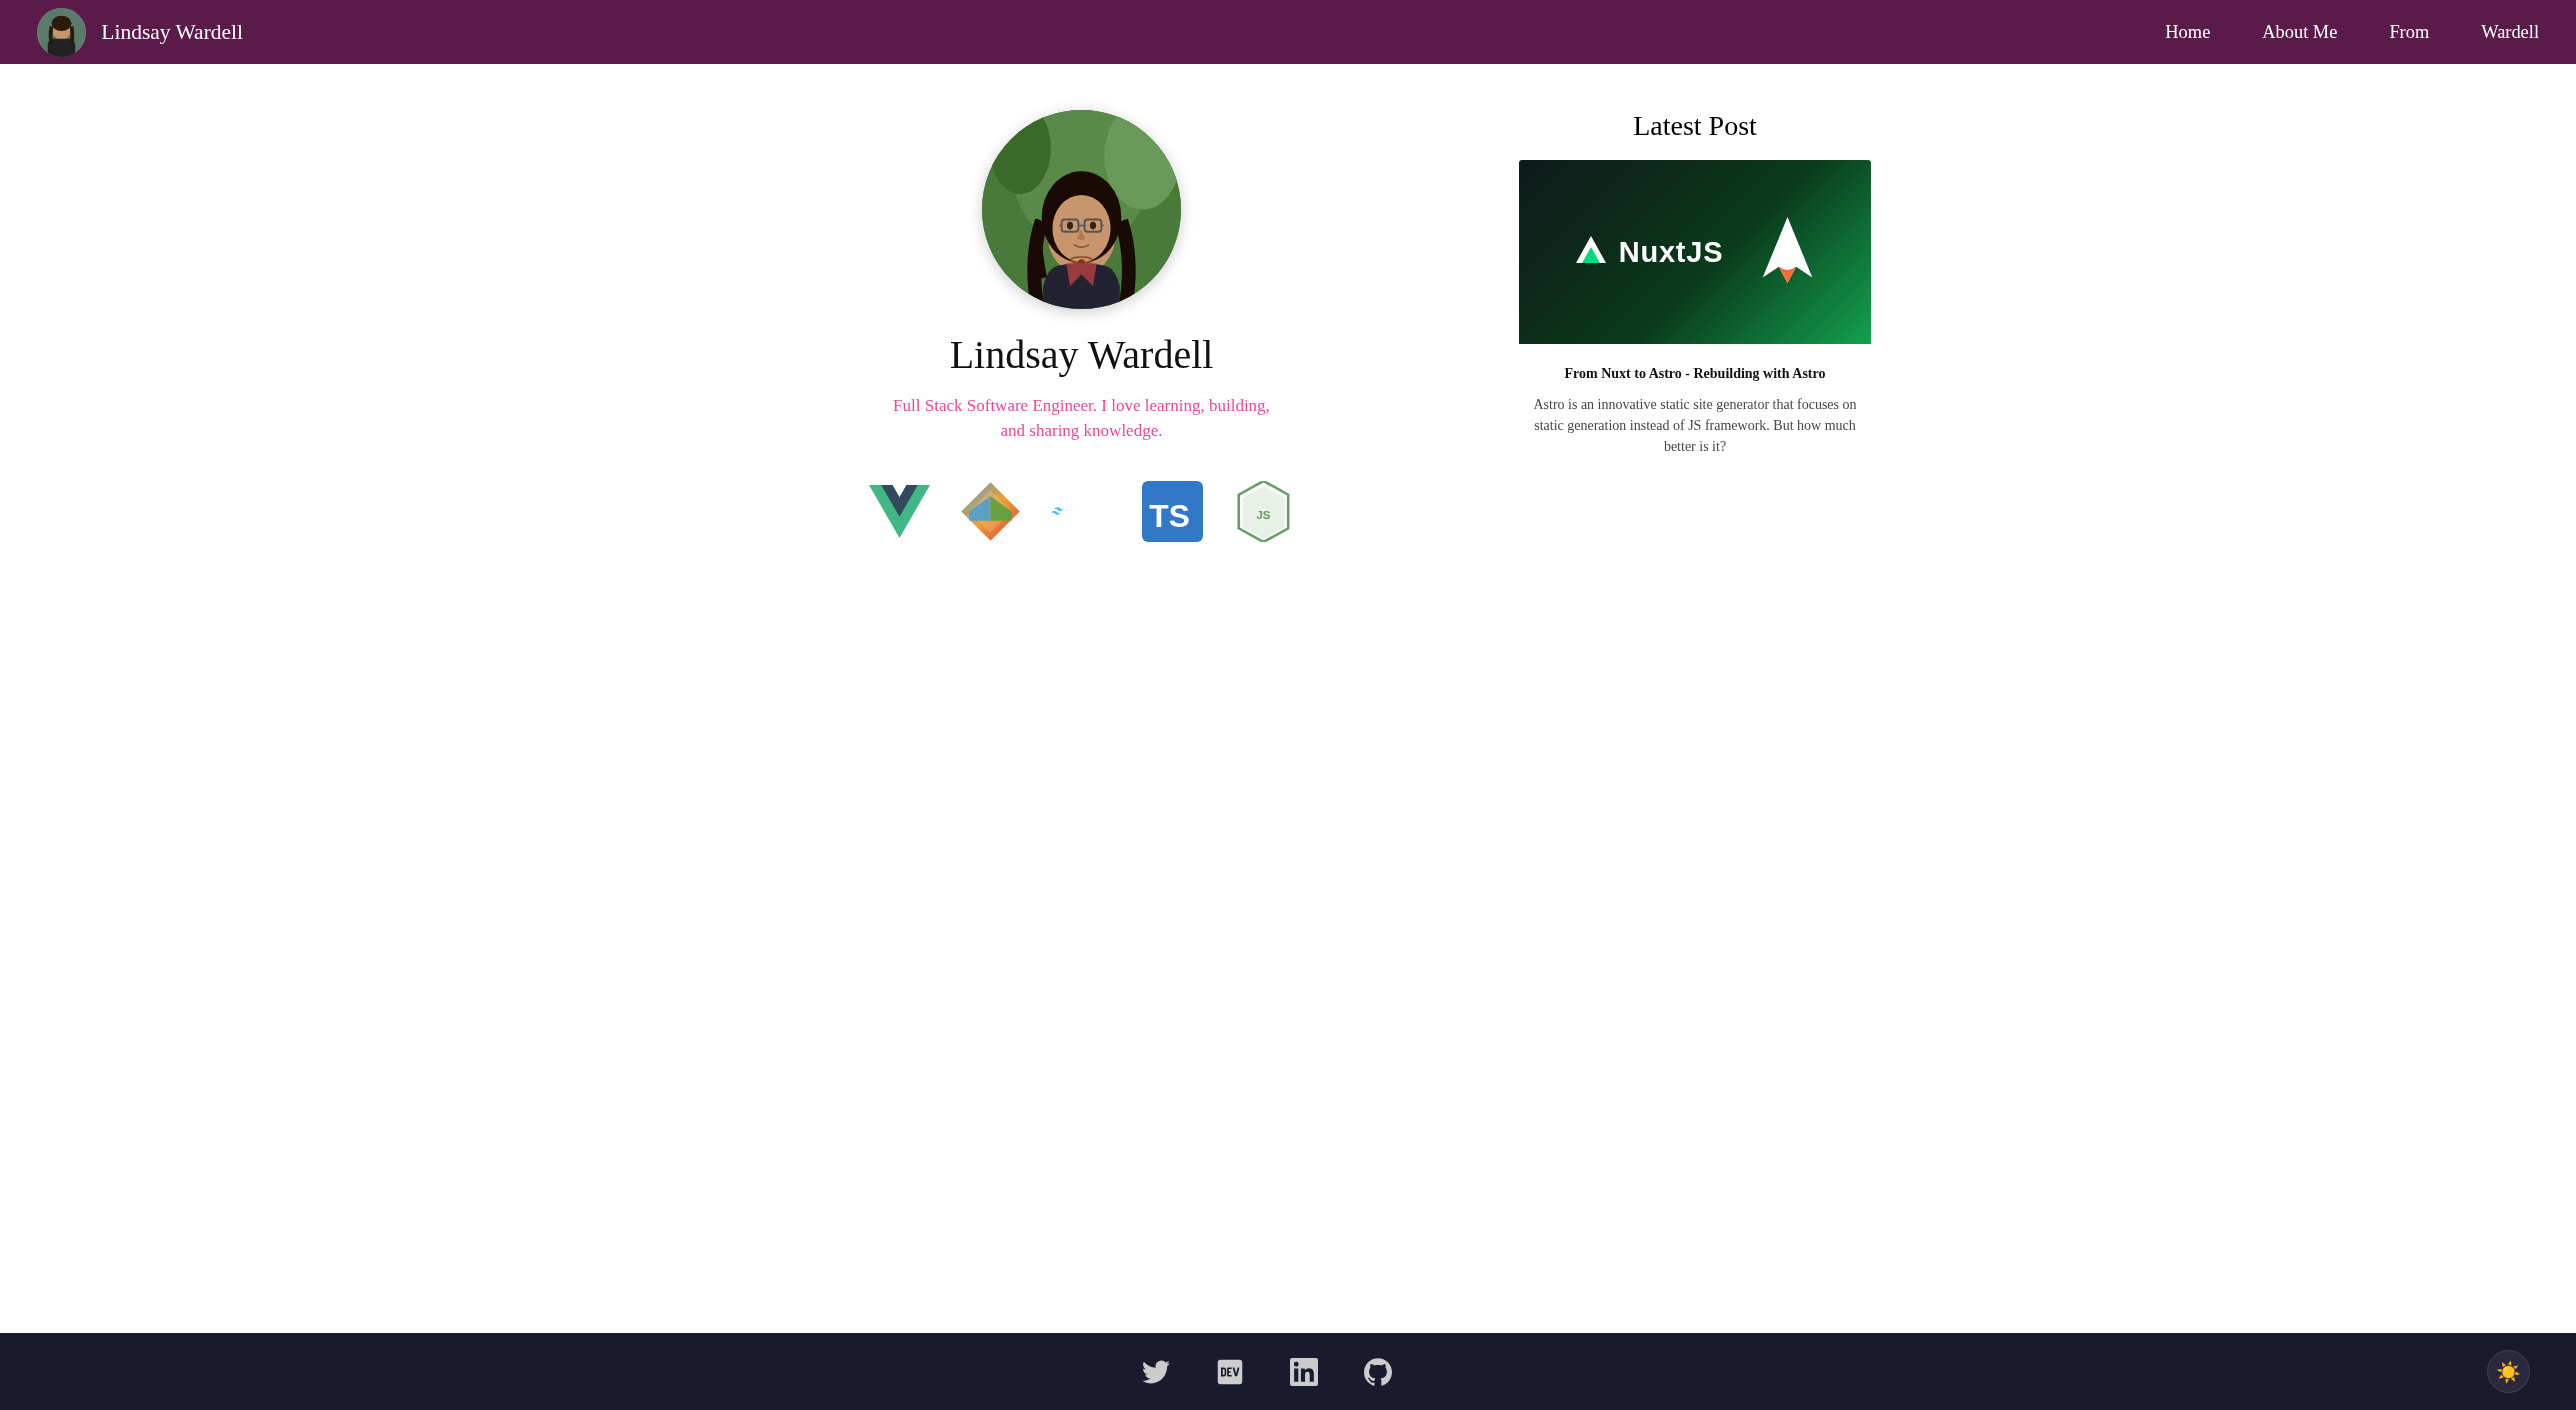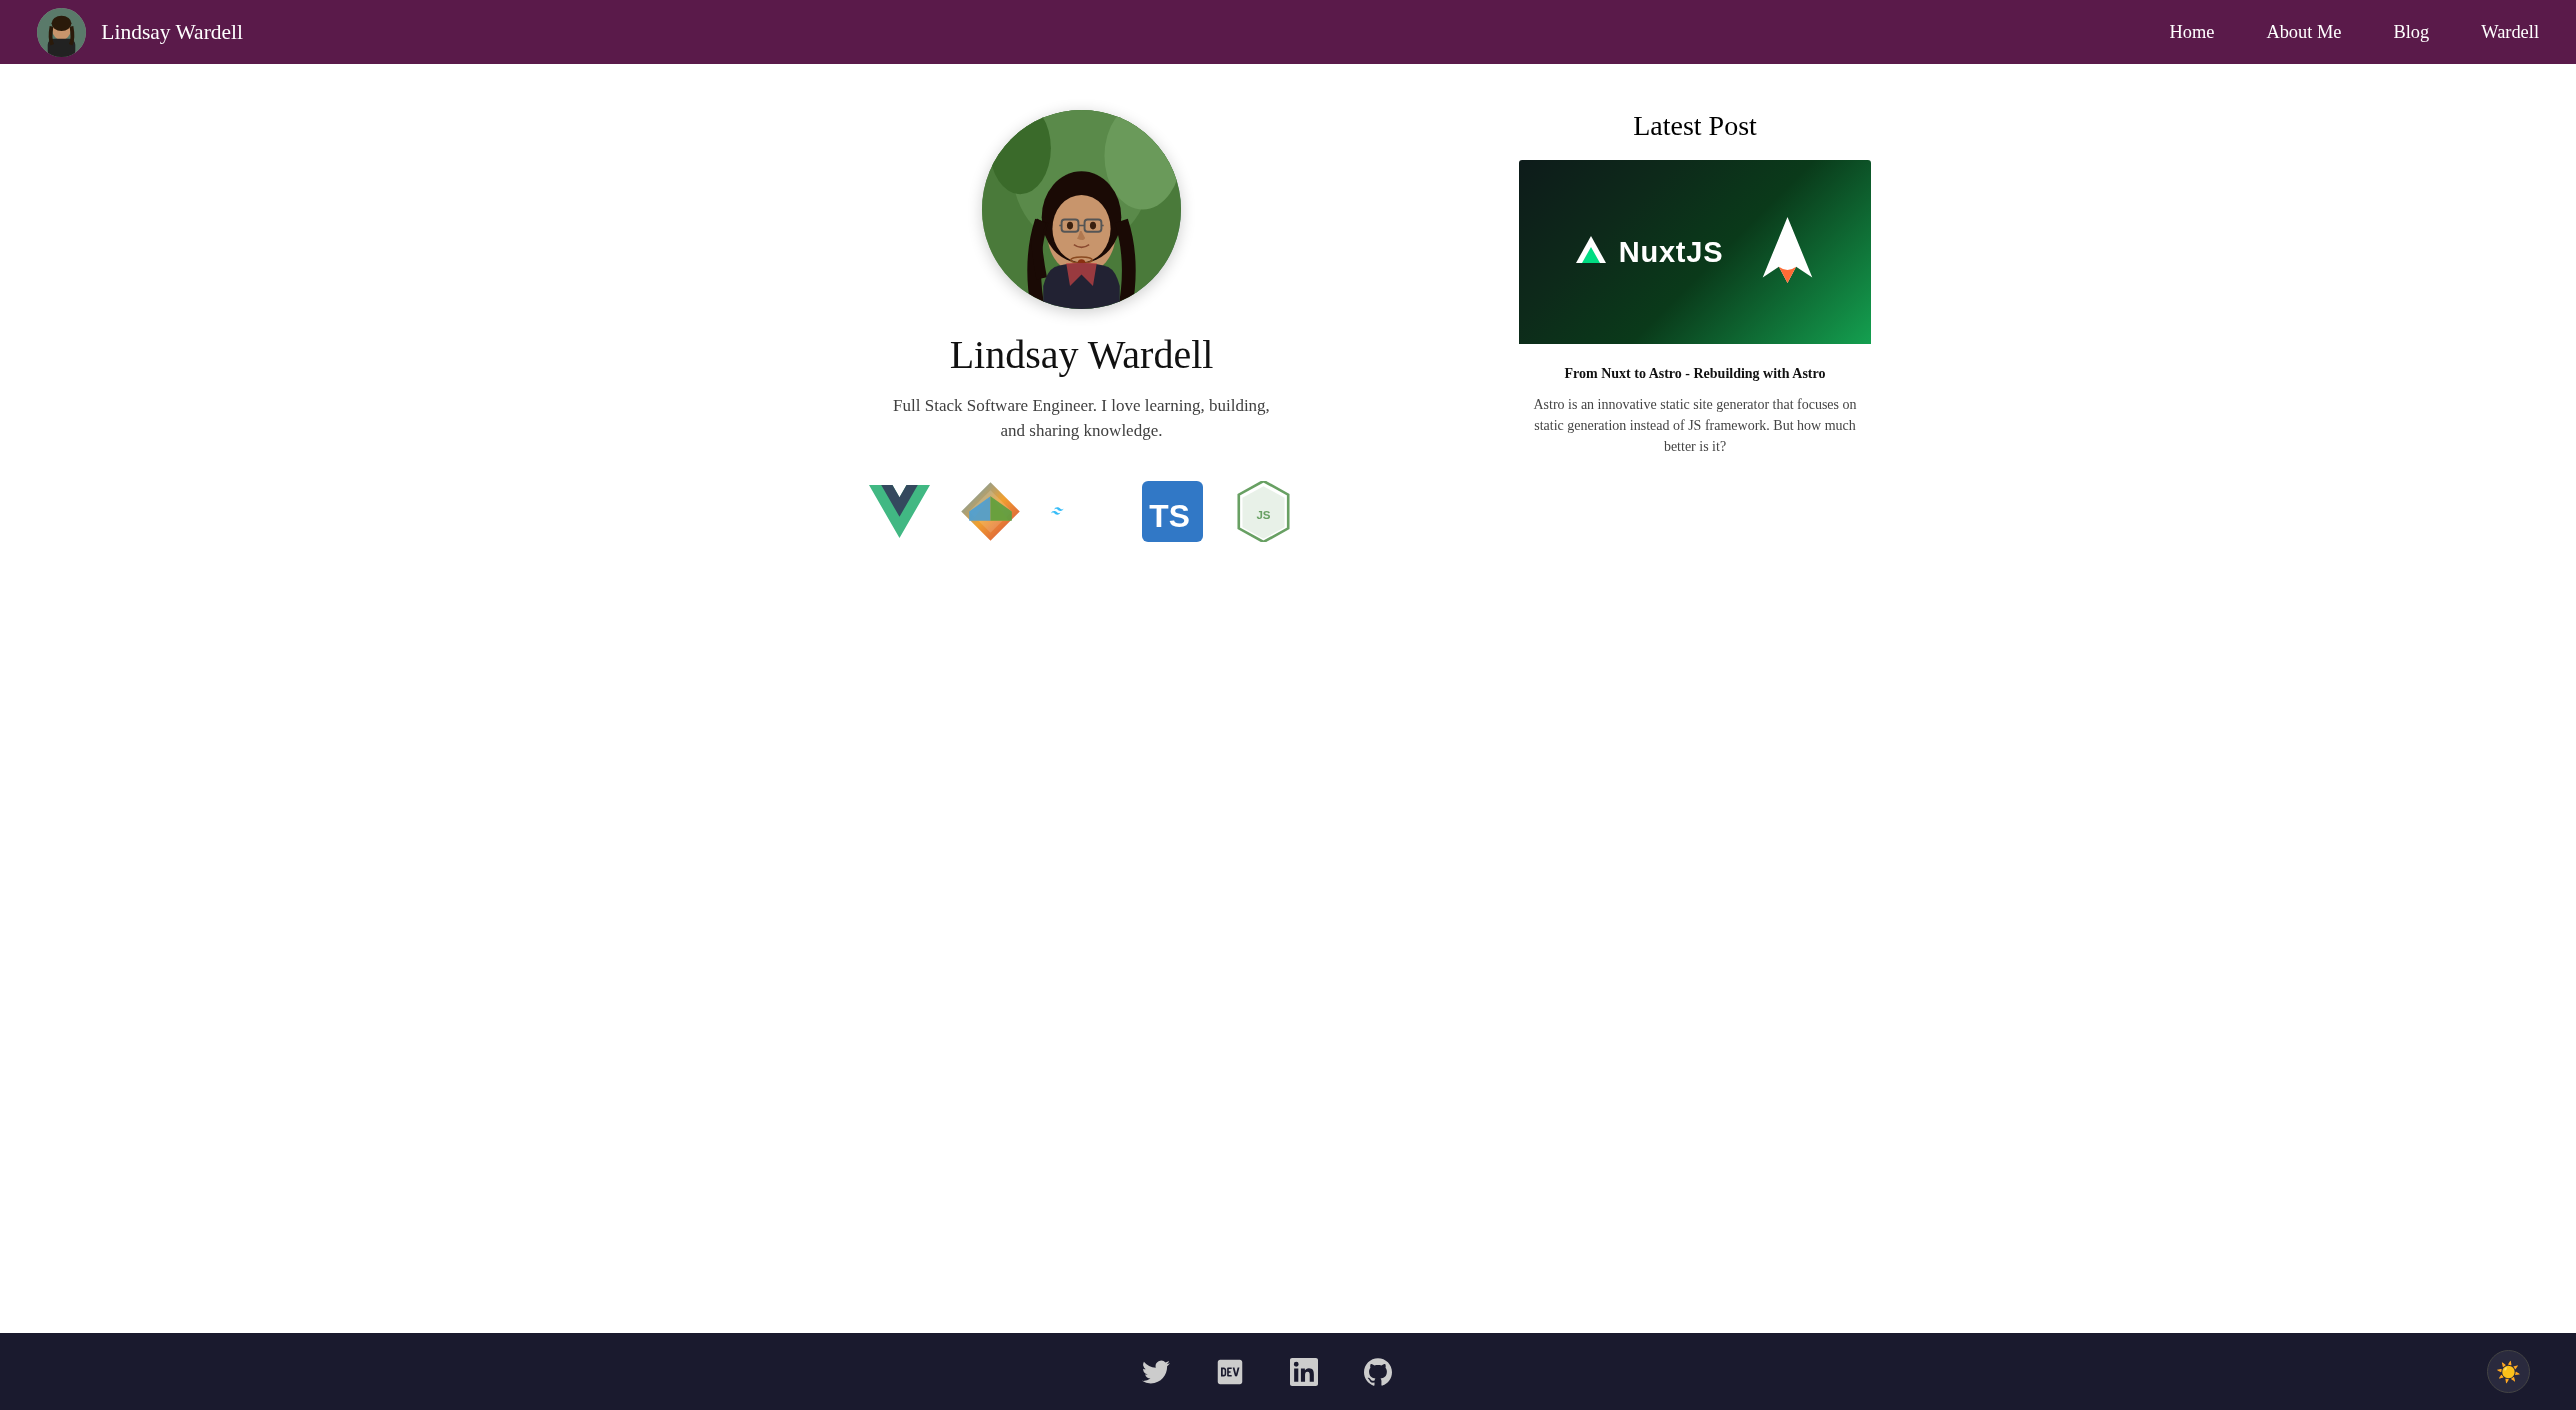--- a/index.html
+++ b/index.html
@@ -99,21 +99,21 @@
       font-family: Georgia, serif;
       font-weight: normal;
       margin-top: 21.5px;
       text-align: center;
       color: #111;
     }
     .person-bio {
       font-size: 17px;
       font-family: Georgia, serif;
       text-align: center;
-      color: #404040;
+      color: #ec4899;
       max-width: 399px;
       margin-top: 15.3px;
       line-height: 1.5;
     }
 
     
     .tech-icons {
       display: flex;
       gap: 30px;
       margin-top: 37px;
@@ -265,21 +265,21 @@
         <ellipse cx="32" cy="20" rx="13" ry="10" fill="#2a1a0a"></ellipse>
         <path d="M19 24 Q16 40 20 48" stroke="#2a1a0a" stroke-width="5" fill="none"></path>
         <path d="M45 24 Q48 40 44 48" stroke="#2a1a0a" stroke-width="5" fill="none"></path>
       </svg>
     </div>
     <span class="nav-title">Lindsay Wardell</span>
   </div>
   <div class="nav-links">
     <a href="#">Home</a>
     <a href="#">About Me</a>
-    <a href="#">Blog</a>
+    <a href="#">From</a>
     <a href="#">Wardell</a>
   </div>
 </nav>
 
 <main>
 
   <div class="left-col">
     <div class="profile-pic-wrap">
 
       <svg viewBox="0 0 260 260" xmlns="http://www.w3.org/2000/svg">

